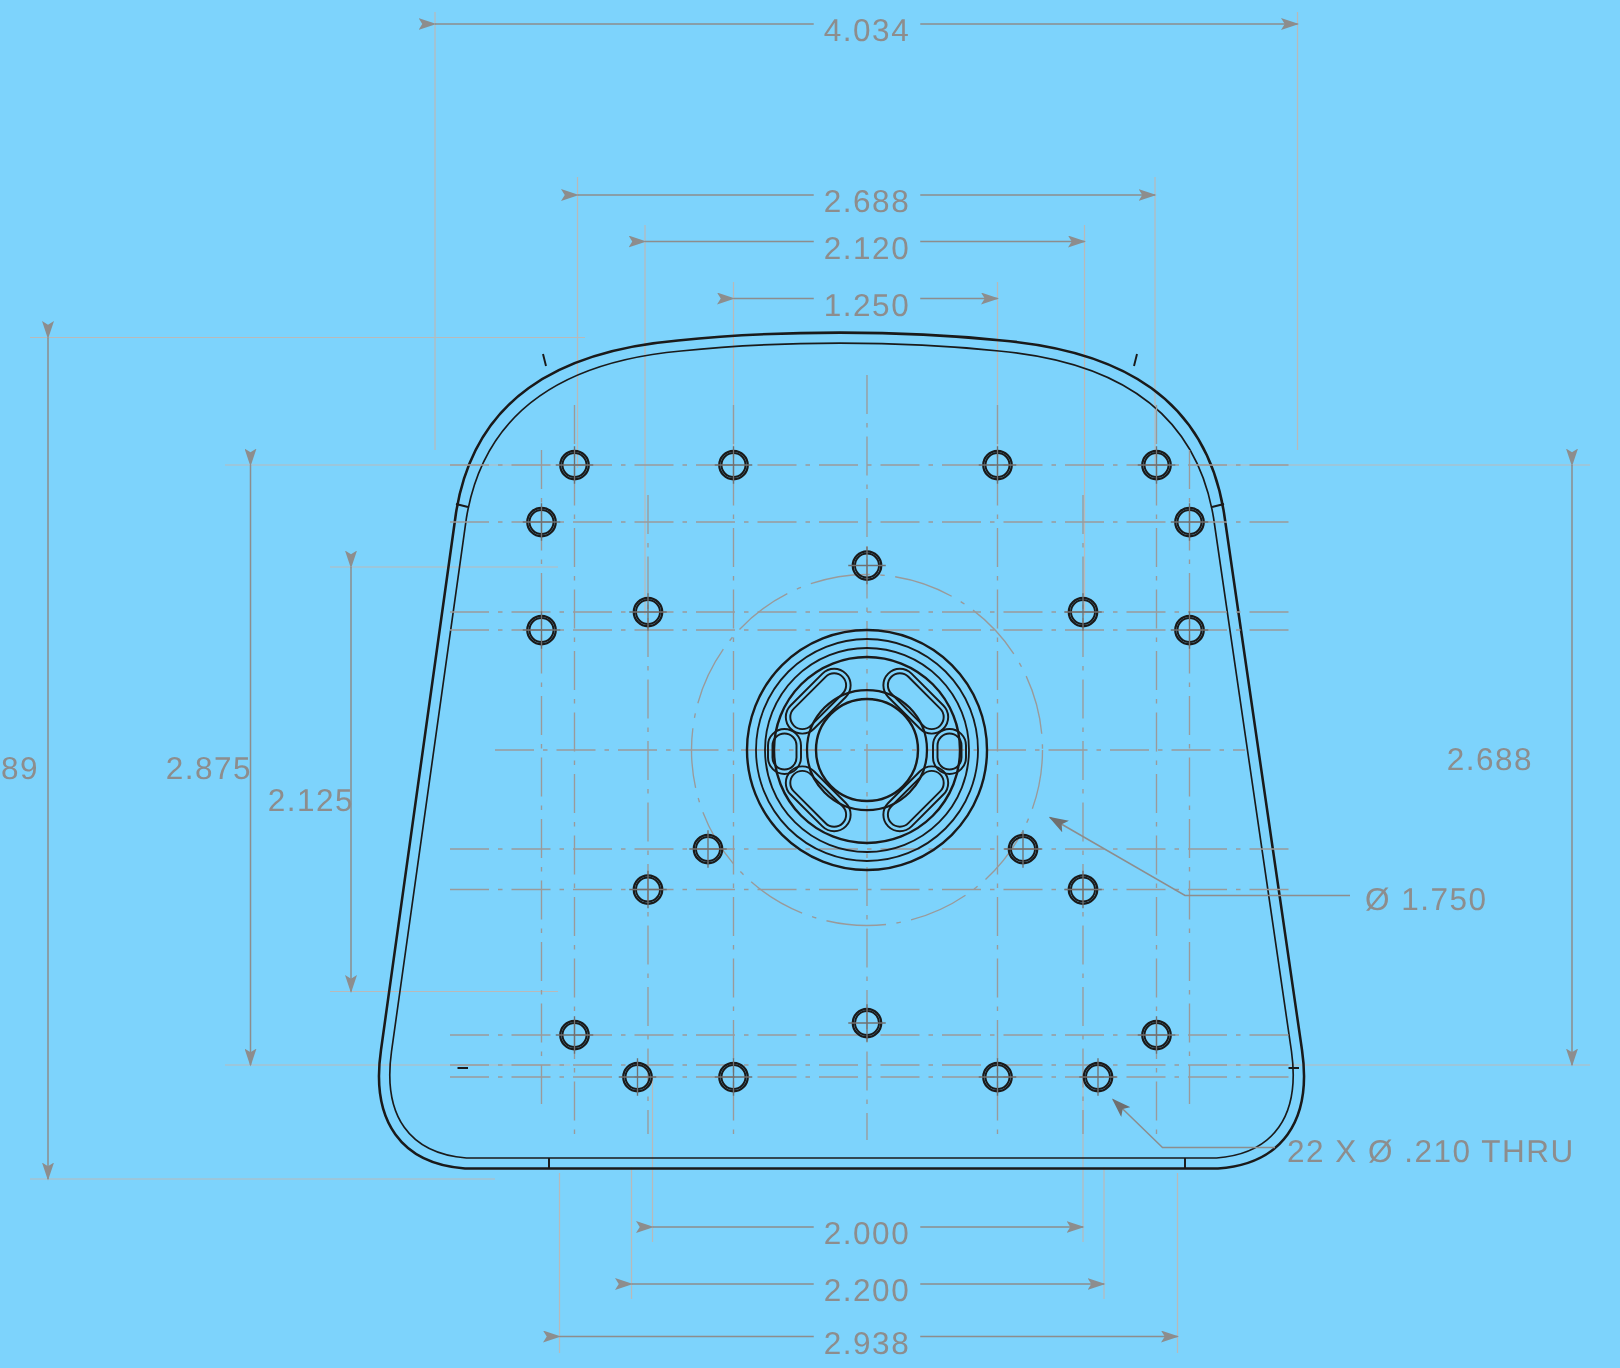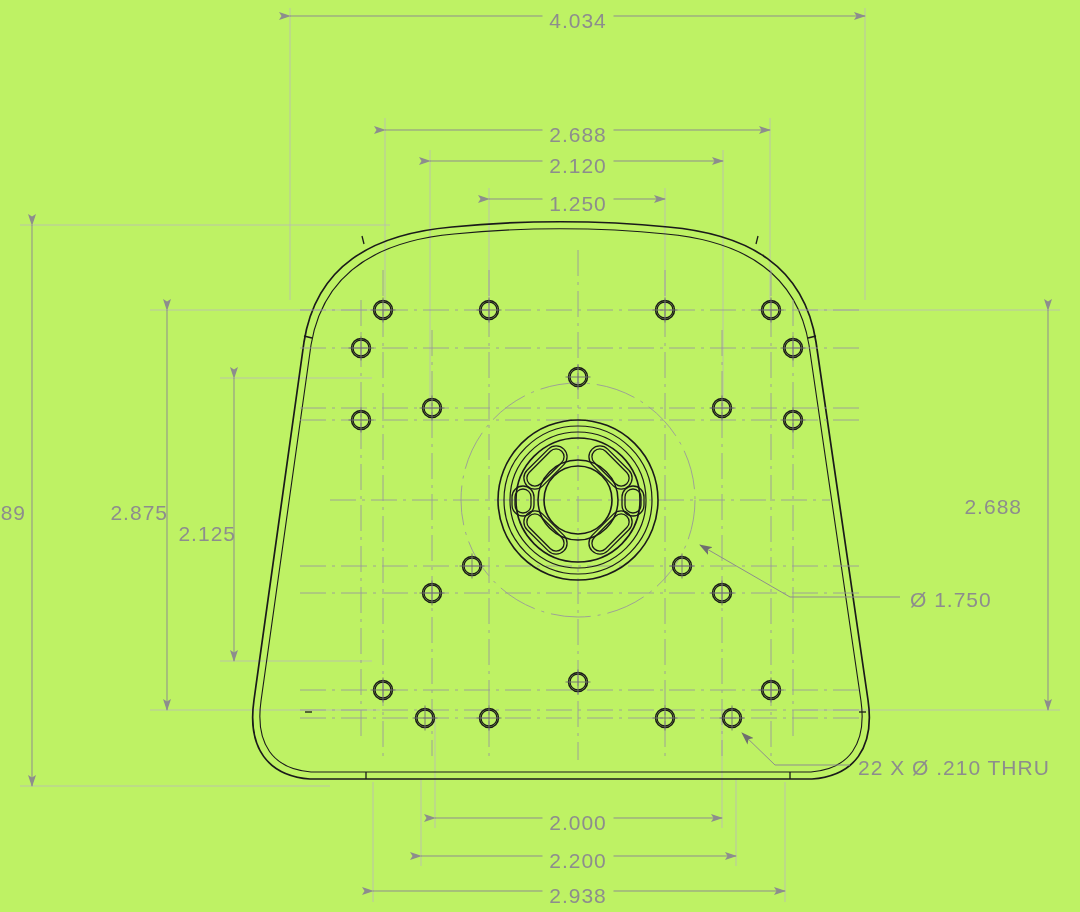--- a/index.html
+++ b/index.html
@@ -1,18 +1,18 @@
 <!DOCTYPE html>
 <html><head>
 <meta charset="utf-8">
 <style>
   html,body{margin:0;padding:0;background:#ffffff;}
   body{width:1080px;height:912px;overflow:hidden;
        font-family:"Liberation Sans","DejaVu Sans",sans-serif;}
-  #stage{position:relative;width:1080px;height:912px;background:#bef264;}
+  #stage{position:relative;width:1080px;height:912px;background:#7dd3fc;}
   svg#dwg{position:absolute;left:0;top:0;width:1080px;height:912px;display:block;}
   .dimtext{font-family:"Liberation Sans","DejaVu Sans",sans-serif;
            font-size:21px;fill:#8d8d8d;letter-spacing:1px;}
 </style>
 </head>
 <body>
 
 <div id="stage">
 <svg id="dwg" viewBox="0 0 1080 912">
   <defs>

